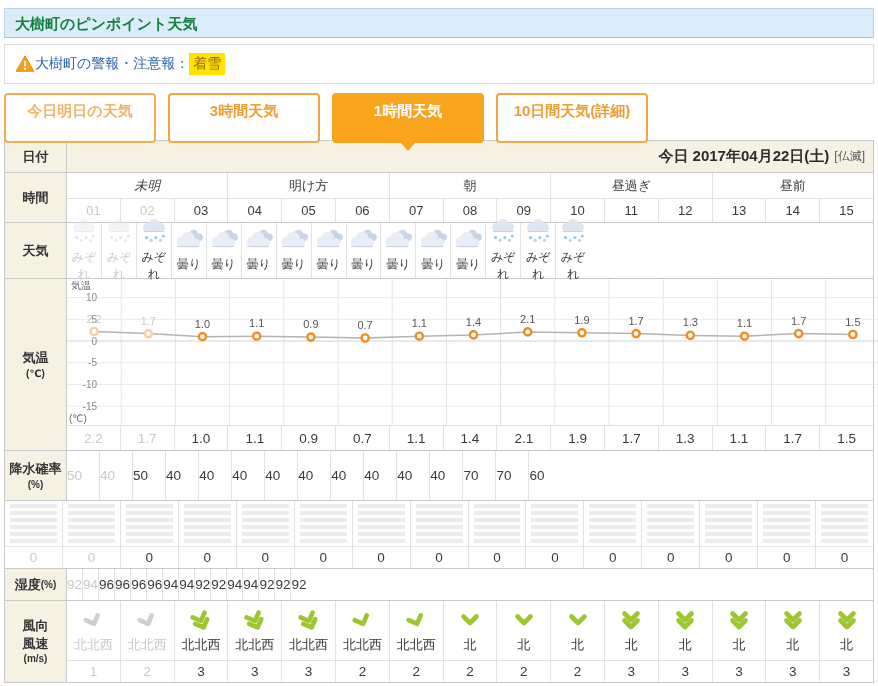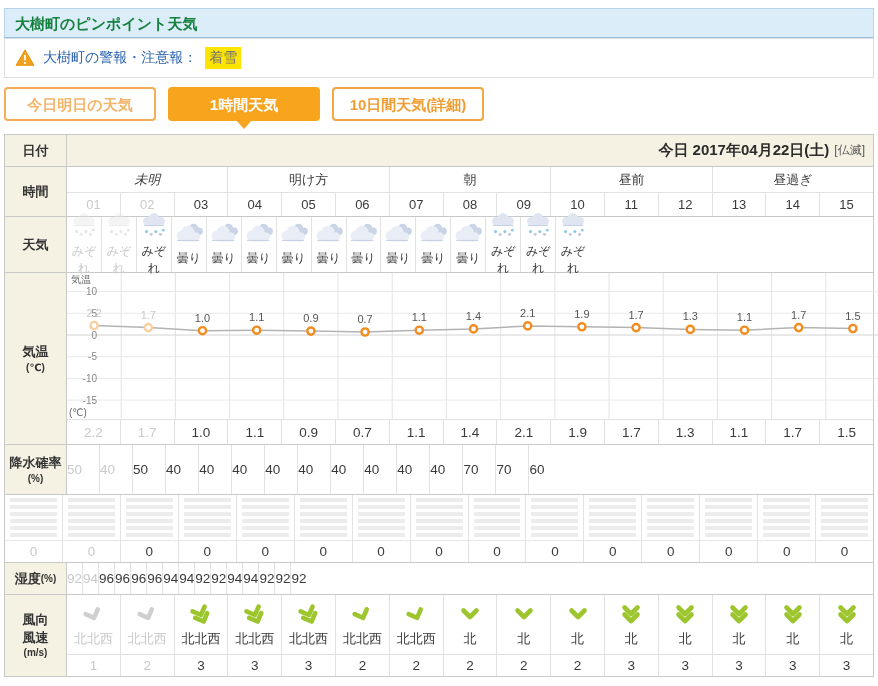--- a/index.html
+++ b/index.html
@@ -8,30 +8,30 @@
     font-family: "Liberation Sans", "DejaVu Sans", sans-serif; overflow: hidden;
   }
   .wrap { padding: 8px 4px 0 4px; }
 
   .title-bar {
     background: #dcedfa; border: 1px solid #b9d4ea; border-bottom: 1px solid #9cc0e0;
     font-size: 15px; font-weight: bold; color: #15803d; padding: 6px 10px; height: 30px;
   }
 
   .warning-box {
-    border: 1px solid #ddd; height: 40px;
-    display: flex; align-items: center; gap: 8px; padding: 0 10px; background: #fff;
+    border: 1px solid #ddd; margin-top: 6px; height: 40px;
+    display: flex; align-items: center; gap: 0; padding: 0 10px; background: #fff;
   }
   .warn-icon { width: 20px; height: 18px; display: inline-block; }
   .warn-link { color: #2b62ac; font-size: 14px; text-decoration: none; cursor: pointer; }
-  .badge { background: #ffe400; color: #737373; font-size: 14px; padding: 2px 4px; }
+  .badge { background: #ffe400; color: #a16207; font-size: 14px; padding: 2px 4px; }
 
   .tabs { display: flex; gap: 12px; margin-top: 9px; height: 37px; }
   .tab {
-    width: 152px; height: 34px; line-height: 31px; text-align: center;
+    width: 152px; height: 50px; line-height: 31px; text-align: center;
     border: 2px solid #f3a642; border-radius: 4px; background: #fff;
     color: #ef9e33; font-size: 15px; font-weight: bold; position: relative; cursor: pointer;
   }
   .tab:first-child { color: #f2b469; border-color: #f4ad55; }
   .tab.active { background: #f8a41d; border-color: #f8a41d; color: #fff; }
   .tab.active::after {
     content: ""; position: absolute; left: 50%; bottom: -10px; margin-left: -8px;
     border: 8px solid transparent; border-top: 9px solid #f8a41d; border-bottom: none;
   }
 
@@ -100,20 +100,21 @@
         <rect x="10.9" y="7" width="2.2" height="7" rx="1" fill="#fff"></rect>
         <circle cx="12" cy="17" r="1.4" fill="#fff"></circle>
       </svg>
     </span>
     <a class="warn-link">大樹町の警報・注意報：</a>
     <span class="badge">着雪</span>
   </div>
 
   <div class="tabs" id="tabs">
       <div class="tab">今日明日の天気</div>
+      <div class="tab">3時間天気</div>
       <div class="tab active">1時間天気</div>
       <div class="tab">10日間天気(詳細)</div>
     </div>
 
   <div class="table">
 
     <div class="trow">
       <div class="lbl" style="height:31px">日付</div>
       <div class="date-cell">
         <span class="date-value">今日 2017年04月22日(土)</span>
@@ -121,22 +122,22 @@
       </div>
     </div>
 
     <div class="trow">
       <div class="lbl">時間</div>
       <div class="stack">
         <div class="cells periods" id="periods">
             <div class="cell" style="flex: 3 1 0%; font-style: italic;">未明</div>
             <div class="cell" style="flex: 3 1 0%;">明け方</div>
             <div class="cell" style="flex: 3 1 0%;">朝</div>
+            <div class="cell" style="flex: 3 1 0%;">昼過ぎ</div>
             <div class="cell" style="flex: 3 1 0%;">昼前</div>
-            <div class="cell" style="flex: 3 1 0%;">昼過ぎ</div>
           </div>
         <div class="cells hours" id="hours">
             <div class="cell past">01</div>
             <div class="cell past">02</div>
             <div class="cell">03</div>
             <div class="cell">04</div>
             <div class="cell">05</div>
             <div class="cell">06</div>
             <div class="cell">07</div>
             <div class="cell">08</div>

